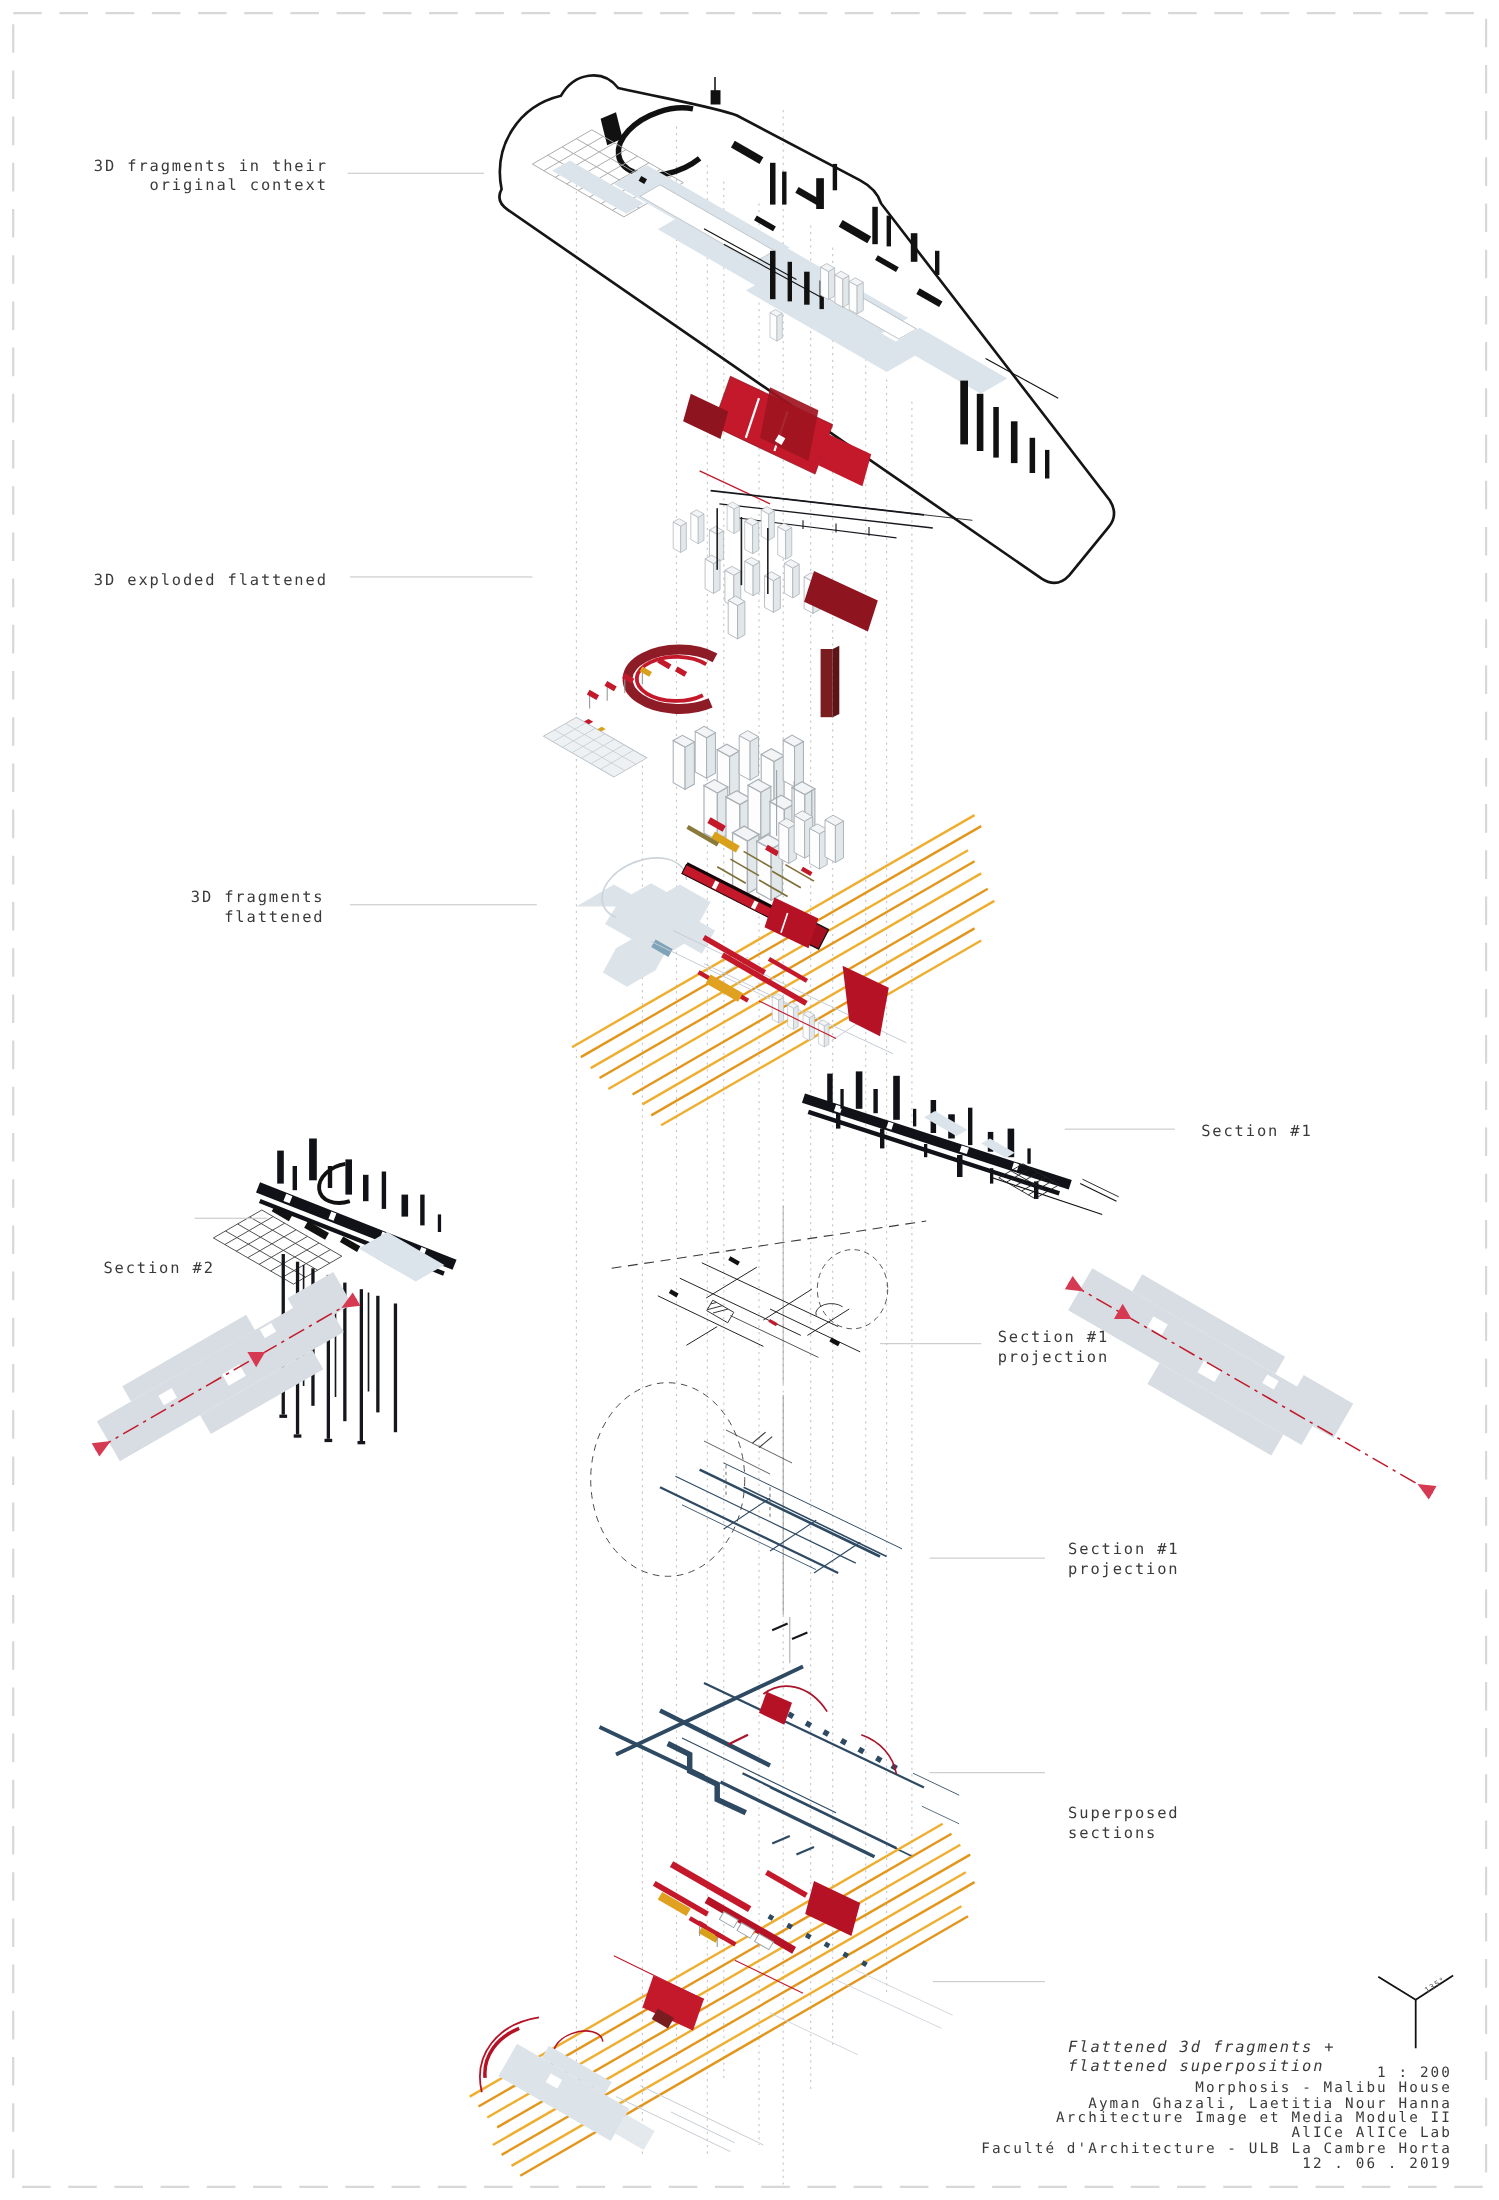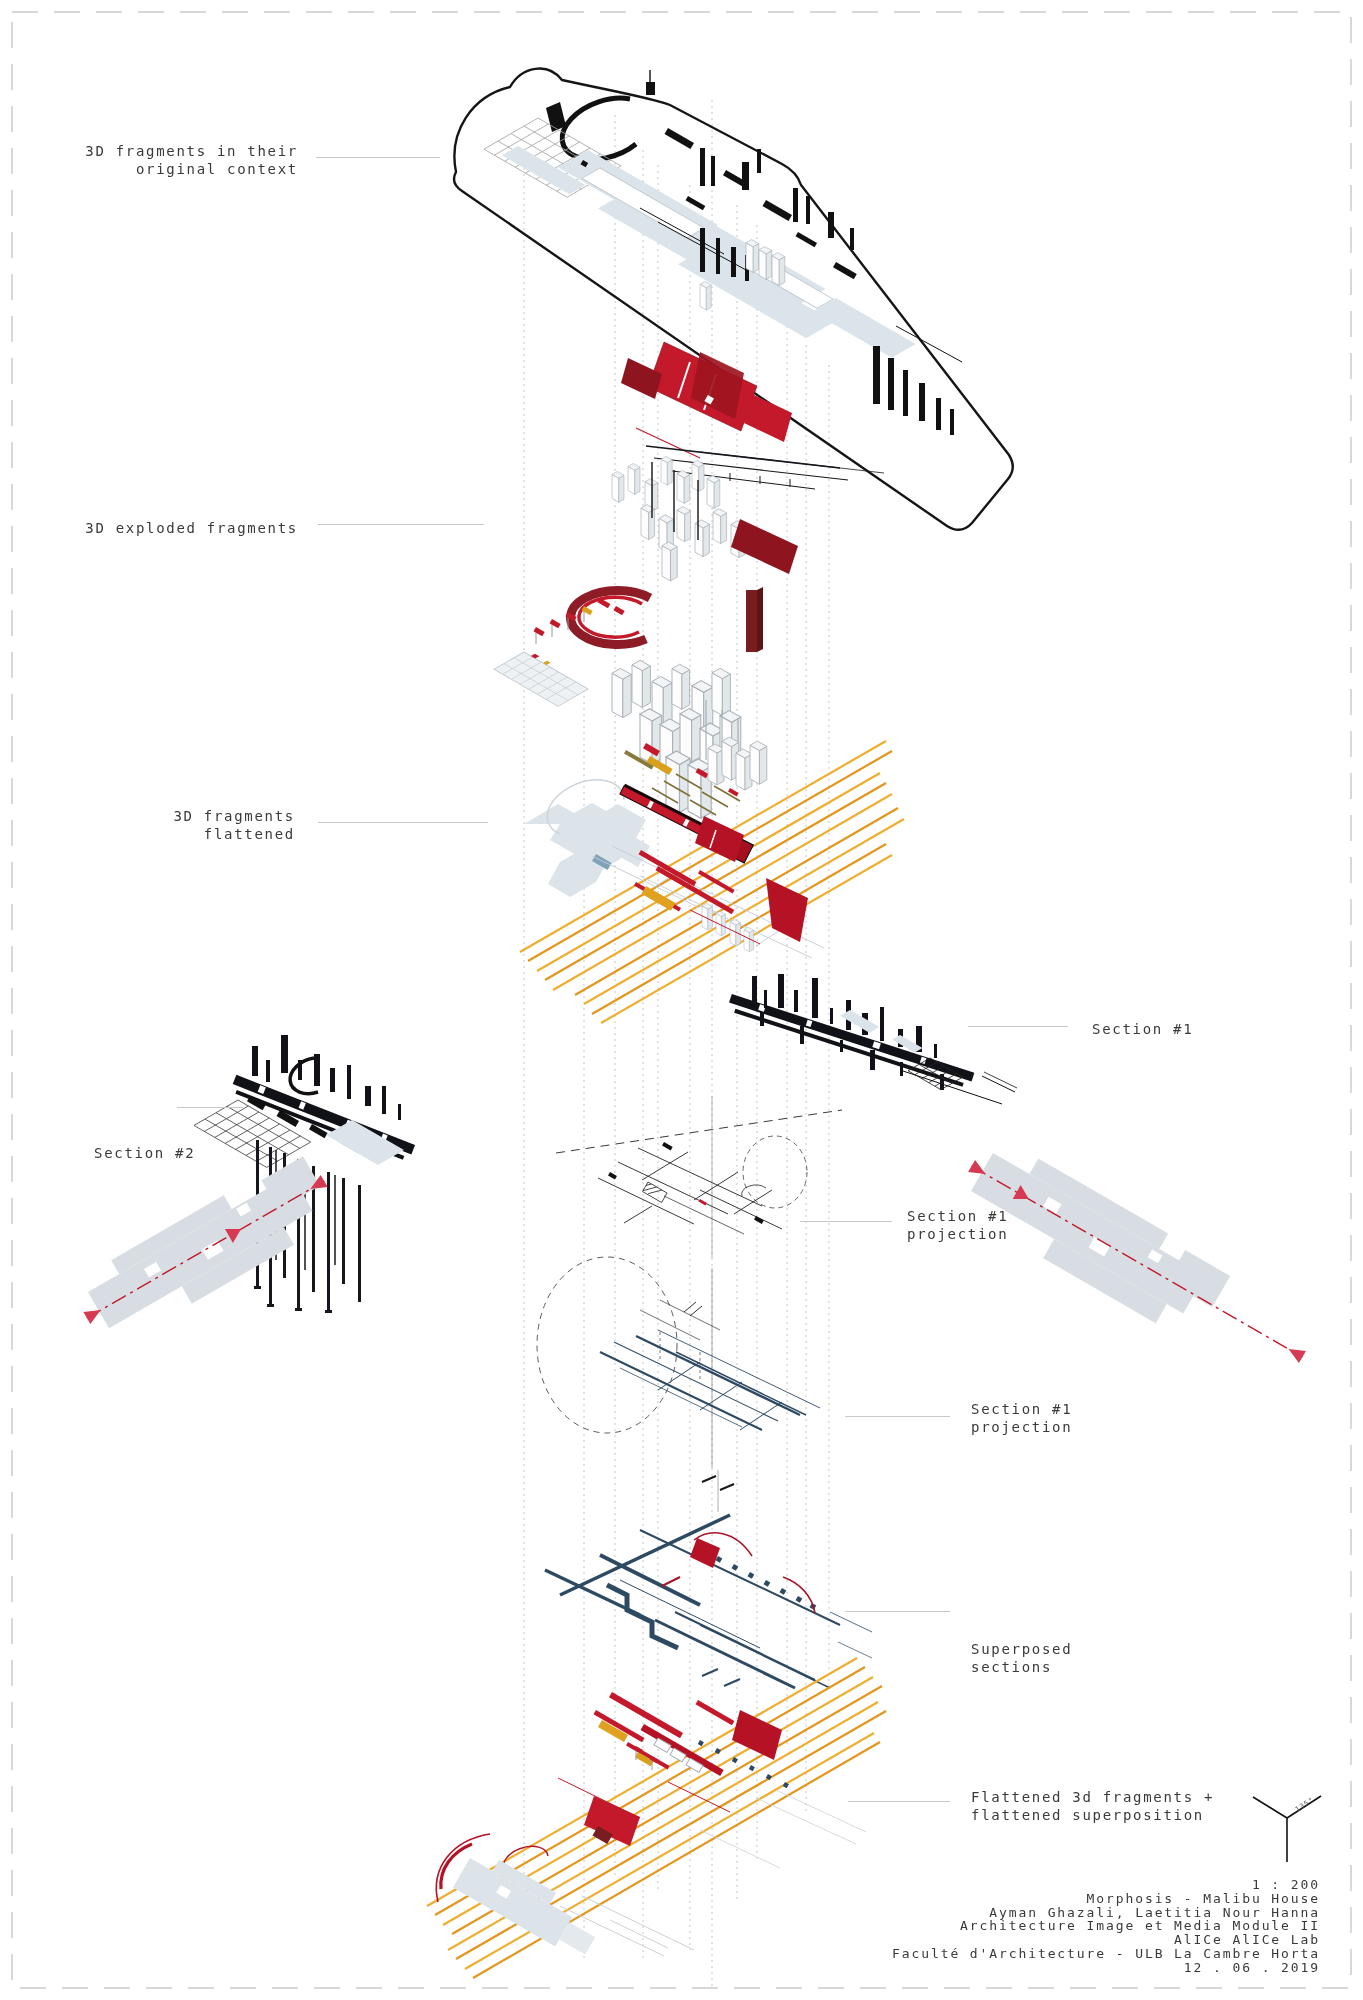--- a/index.html
+++ b/index.html
@@ -720,21 +720,21 @@
 <div class="leader" style="left:800px;top:1221px;width:92px;"></div>
 <div class="leader" style="left:845px;top:1416px;width:105px;"></div>
 <div class="leader" style="left:845px;top:1611px;width:105px;"></div>
 <div class="leader" style="left:848px;top:1801px;width:102px;"></div>
 
 <div class="anno right" style="left:60px;top:142px;width:238px;">
   <div>3D fragments in their</div>
   <div>original context</div>
 </div>
 <div class="anno right" style="left:60px;top:519px;width:238px;">
-  <div>3D exploded fragments</div>
+  <div>3D exploded flattened</div>
 </div>
 <div class="anno right" style="left:60px;top:807px;width:235px;">
   <div>3D fragments</div>
   <div>flattened</div>
 </div>
 <div class="anno" style="left:1092px;top:1020px;">
   <div>Section #1</div>
 </div>
 <div class="anno" style="left:94px;top:1101px;margin-top:43px;">
   <div>Section #2</div>
@@ -744,21 +744,21 @@
   <div>projection</div>
 </div>
 <div class="anno" style="left:971px;top:1400px;">
   <div>Section #1</div>
   <div>projection</div>
 </div>
 <div class="anno" style="left:971px;top:1598px;margin-top:42px;">
   <div>Superposed</div>
   <div>sections</div>
 </div>
-<div class="anno" style="left:971px;top:1788px;">
+<div class="anno" style="left:971px;top:1852px;font-style:italic;">
   <div>Flattened 3d fragments +</div>
   <div>flattened superposition</div>
 </div>
 
 <div class="credits">
   <div>1 : 200</div>
   <div>Morphosis - Malibu House</div>
   <div>Ayman Ghazali, Laetitia Nour Hanna</div>
   <div>Architecture Image et Media Module II</div>
   <div>AlICe AlICe Lab</div>

